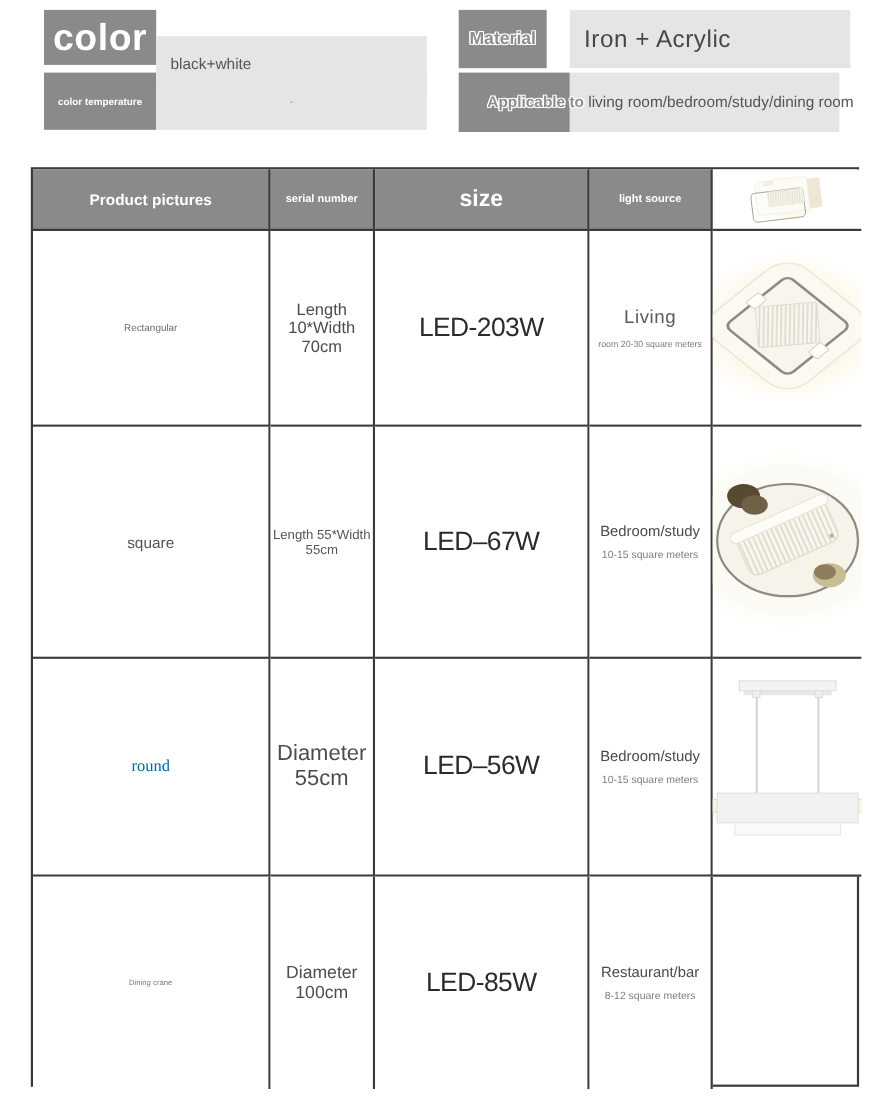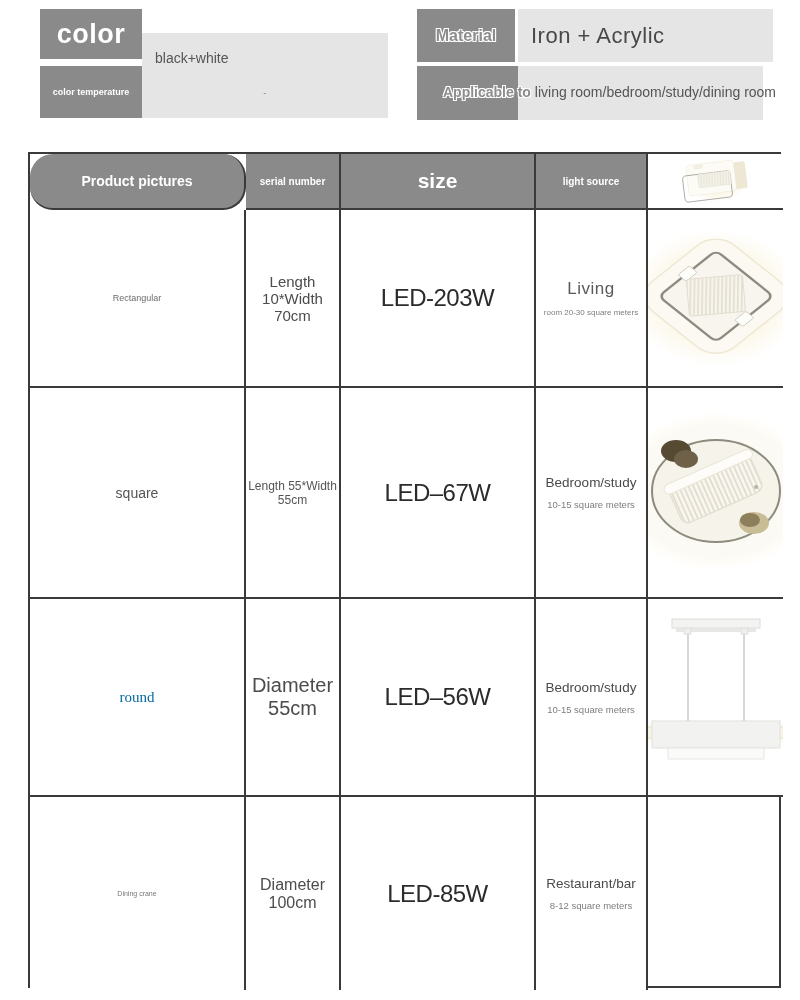--- a/index.html
+++ b/index.html
@@ -4,21 +4,21 @@
 <style>
   html,body{margin:0;padding:0;background:#ffffff;}
   #canvas{
     position:relative;width:800px;height:1000px;background:#ffffff;overflow:hidden;
     font-family:"Liberation Sans","DejaVu Sans",sans-serif;color:#444;
   }
   
   .spec-box{position:absolute;box-sizing:border-box;display:flex;align-items:center;}
   .dark-box{background:#8a8a8a;color:#ffffff;justify-content:center;}
   .light-box{background:#e5e5e5;color:#4f4f4f;}
-  .color-label{font-size:27px;font-weight:700;letter-spacing:.5px;}
+  .color-label{font-size:34px;font-weight:700;letter-spacing:.5px;}
   .colortemp-label{font-size:9px;font-weight:700;}
   .value-text{padding-left:13px;font-size:14px;color:#555;}
   .material-value{font-size:22px;color:#484848;letter-spacing:.5px;}
   .halo-text{
     color:#8d8d8d;font-weight:700;
     text-shadow:-1px -1px 0 #fff,1px -1px 0 #fff,-1px 1px 0 #fff,1px 1px 0 #fff;
   }
   .material-label{font-size:16px;}
   .applicable-line{
     position:absolute;left:443px;top:84px;font-size:14px;white-space:nowrap;z-index:2;
@@ -34,21 +34,21 @@
     border:2px solid #3a3a3a;background:#ffffff;
   }
   .cell{
     box-sizing:border-box;border-right:2px solid #3a3a3a;border-bottom:2px solid #3a3a3a;
     display:flex;flex-direction:column;align-items:center;justify-content:center;
     text-align:center;overflow:hidden;background:#fff;
   }
   .cell:nth-child(5n){border-right:none;}
   .cell:nth-child(n+21){border-bottom:none;}
   .header-cell{background:#8a8a8a;color:#ffffff;font-weight:700;}
-  .h-pictures,.h-space{font-size:14px;border-radius:23px;}
+  .h-pictures,.h-space{font-size:14px;}
   .h-serial,.h-light{font-size:10px;}
   .h-size{font-size:21px;font-weight:700;}
   .serial-0{font-size:9px;color:#6d6d6d;}
   .serial-1{font-size:14px;color:#555;}
   .serial-2{font-size:15px;color:#0369a1;font-family:Liberation Serif, serif;}
   .serial-3{font-size:7px;color:#787878;}
   .size-0{font-size:15px;color:#4c4c4c;}
   .size-1{font-size:12px;color:#555;}
   .size-2{font-size:20px;color:#4c4c4c;}
   .size-3{font-size:16px;color:#4c4c4c;}
@@ -70,21 +70,21 @@
   <div class="spec-box light-box" style="left:142px;top:9px;width:246px;height:50px;margin-top:24px;">
     <span class="value-text">black+white</span>
   </div>
   <div class="spec-box dark-box" style="left:40px;top:66px;width:102px;height:52px;">
     <span class="colortemp-label">color temperature</span>
   </div>
   <div class="spec-box light-box" style="left:142px;top:66px;width:246px;height:52px;">
     <span class="temp-dash">-</span>
   </div>
 
-  <div class="spec-box dark-box" style="left:417px;top:9px;width:98px;height:53px;">
+  <div class="spec-box dark-box" style="left:417px;top:9px;width:80px;height:53px;">
     <span class="halo-text material-label">Material</span>
   </div>
   <div class="spec-box light-box" style="left:518px;top:9px;width:255px;height:53px;">
     <span class="value-text material-value">Iron + Acrylic</span>
   </div>
   <div class="spec-box dark-box" style="left:417px;top:66px;width:101px;height:54px;"></div>
   <div class="spec-box light-box" style="left:518px;top:66px;width:245px;height:54px;"></div>
   <div class="applicable-line">
     <span class="halo-text">Applicable to</span>
     <span class="rest"> living room/bedroom/study/dining room</span>

